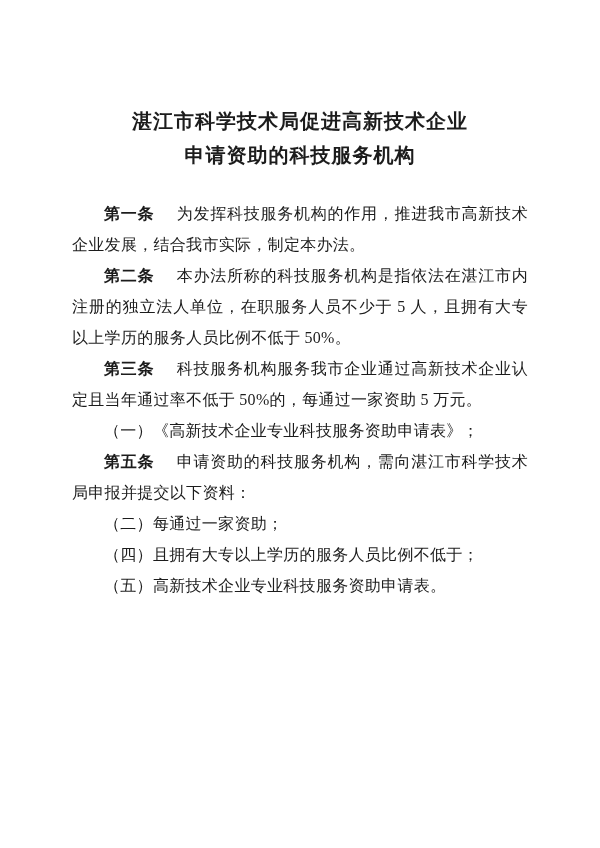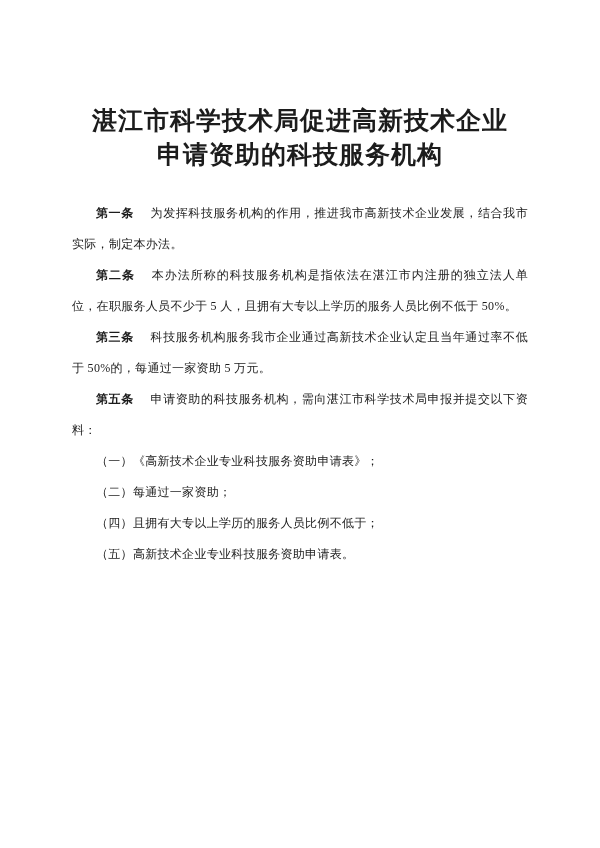--- a/index.html
+++ b/index.html
@@ -13,32 +13,32 @@
     height: 848px;
     margin: 0 auto;
     background: #ffffff;
     overflow: hidden;
     font-family: "Liberation Serif", "DejaVu Serif", serif;
     color: #1c1c1c;
   }
   .doc-title {
     margin: 104px 40px 0 40px;
     text-align: center;
-    font-size: 25px;
+    font-size: 20px;
     line-height: 34px;
     font-weight: bold;
     letter-spacing: 1px;
   }
   .doc-body {
     width: 456px;
     margin: 26px auto 0 auto;
   }
   .doc-body p {
     margin: 0;
-    font-size: 12px;
+    font-size: 16px;
     line-height: 31px;
     text-align: justify;
     text-indent: 2em;
     letter-spacing: 0.3px;
     word-break: break-all;
   }
   .para-label {
     font-weight: bold;
     margin-right: 1.4em;
   }
@@ -51,19 +51,19 @@
 
 <main class="page">
   <h1 class="doc-title">
     <span>湛江市科学技术局促进高新技术企业</span><br>
     <span>申请资助的科技服务机构</span>
   </h1>
   <section class="doc-body" id="doc-body">
       <p><span class="para-label">第一条</span><span>为发挥科技服务机构的作用，推进我市高新技术企业发展，结合我市实际，制定本办法。</span></p>
       <p><span class="para-label">第二条</span><span>本办法所称的科技服务机构是指依法在湛江市内注册的独立法人单位，在职服务人员不少于 5 人，且拥有大专以上学历的服务人员比例不低于 50%。</span></p>
       <p><span class="para-label">第三条</span><span>科技服务机构服务我市企业通过高新技术企业认定且当年通过率不低于 50%的，每通过一家资助 5 万元。</span></p>
+      <p><span class="para-label"></span><span>（一）《高新技术企业专业科技服务资助申请表》；</span></p>
       <p><span class="para-label">第五条</span><span>申请资助的科技服务机构，需向湛江市科学技术局申报并提交以下资料：</span></p>
-      <p><span class="para-label"></span><span>（一）《高新技术企业专业科技服务资助申请表》；</span></p>
       <p><span class="para-label"></span><span>（二）每通过一家资助；</span></p>
       <p><span class="para-label"></span><span>（四）且拥有大专以上学历的服务人员比例不低于；</span></p>
       <p><span class="para-label"></span><span>（五）高新技术企业专业科技服务资助申请表。</span></p>
     </section>
 </main>
 
 </body></html>

